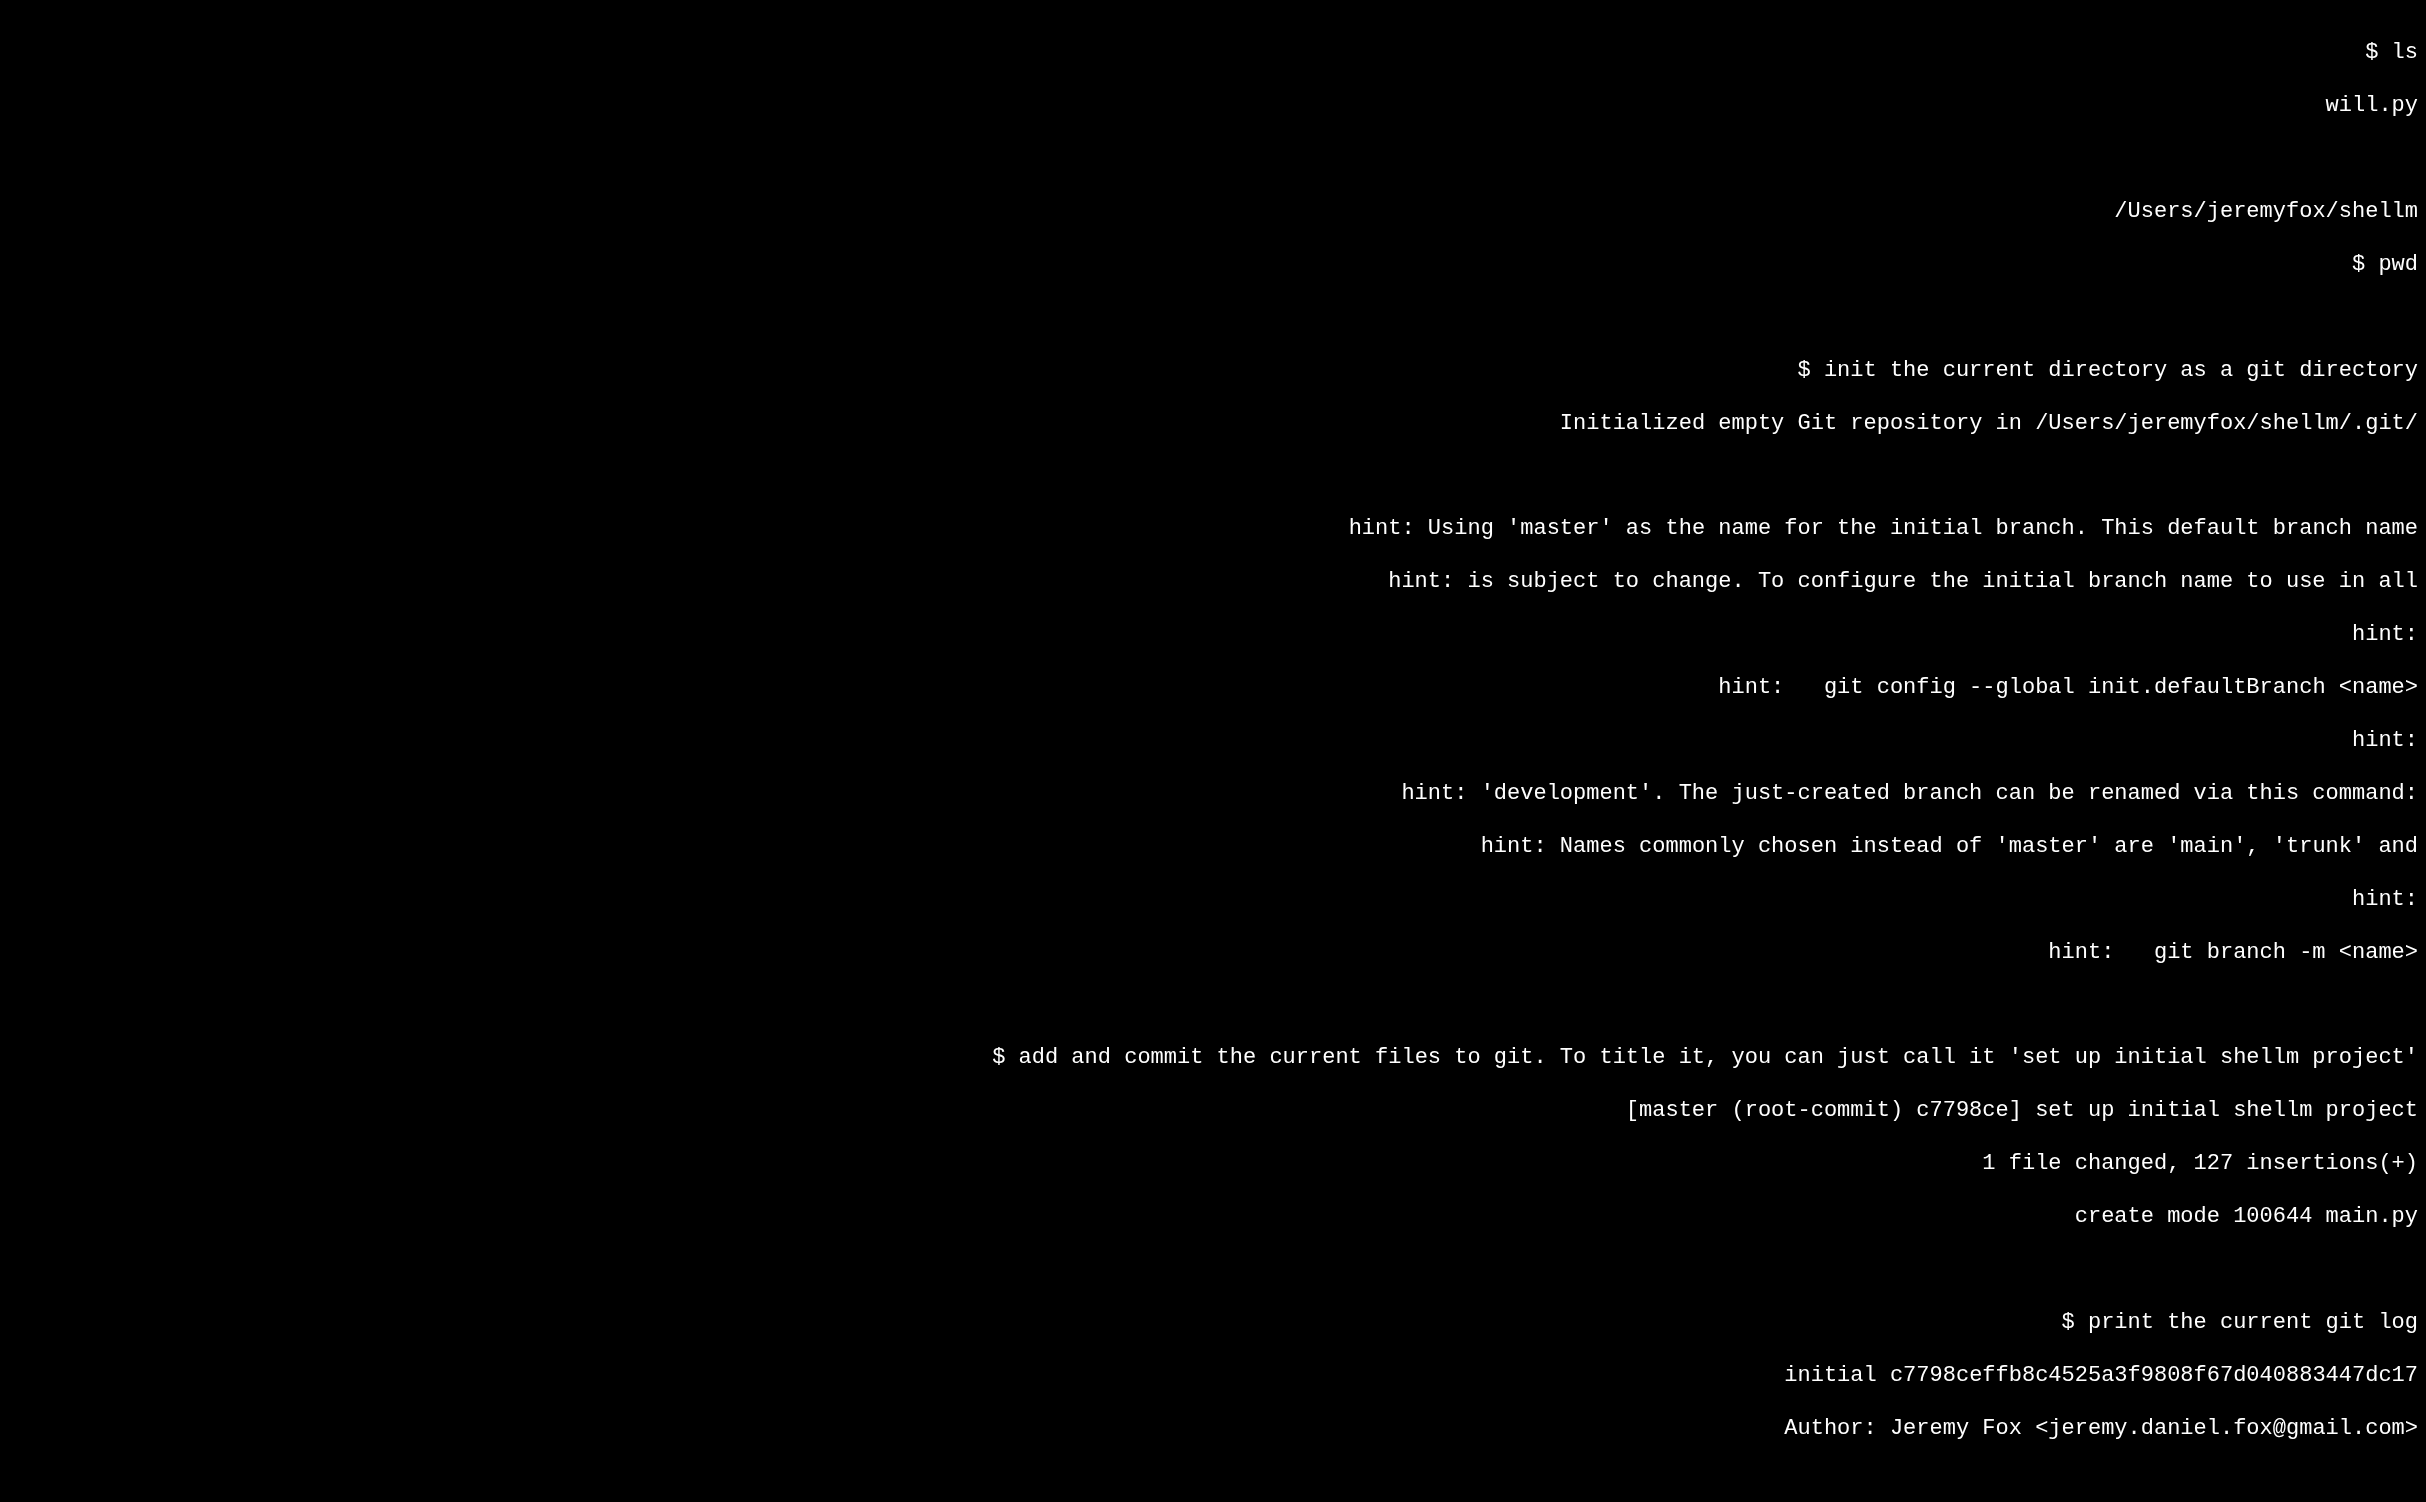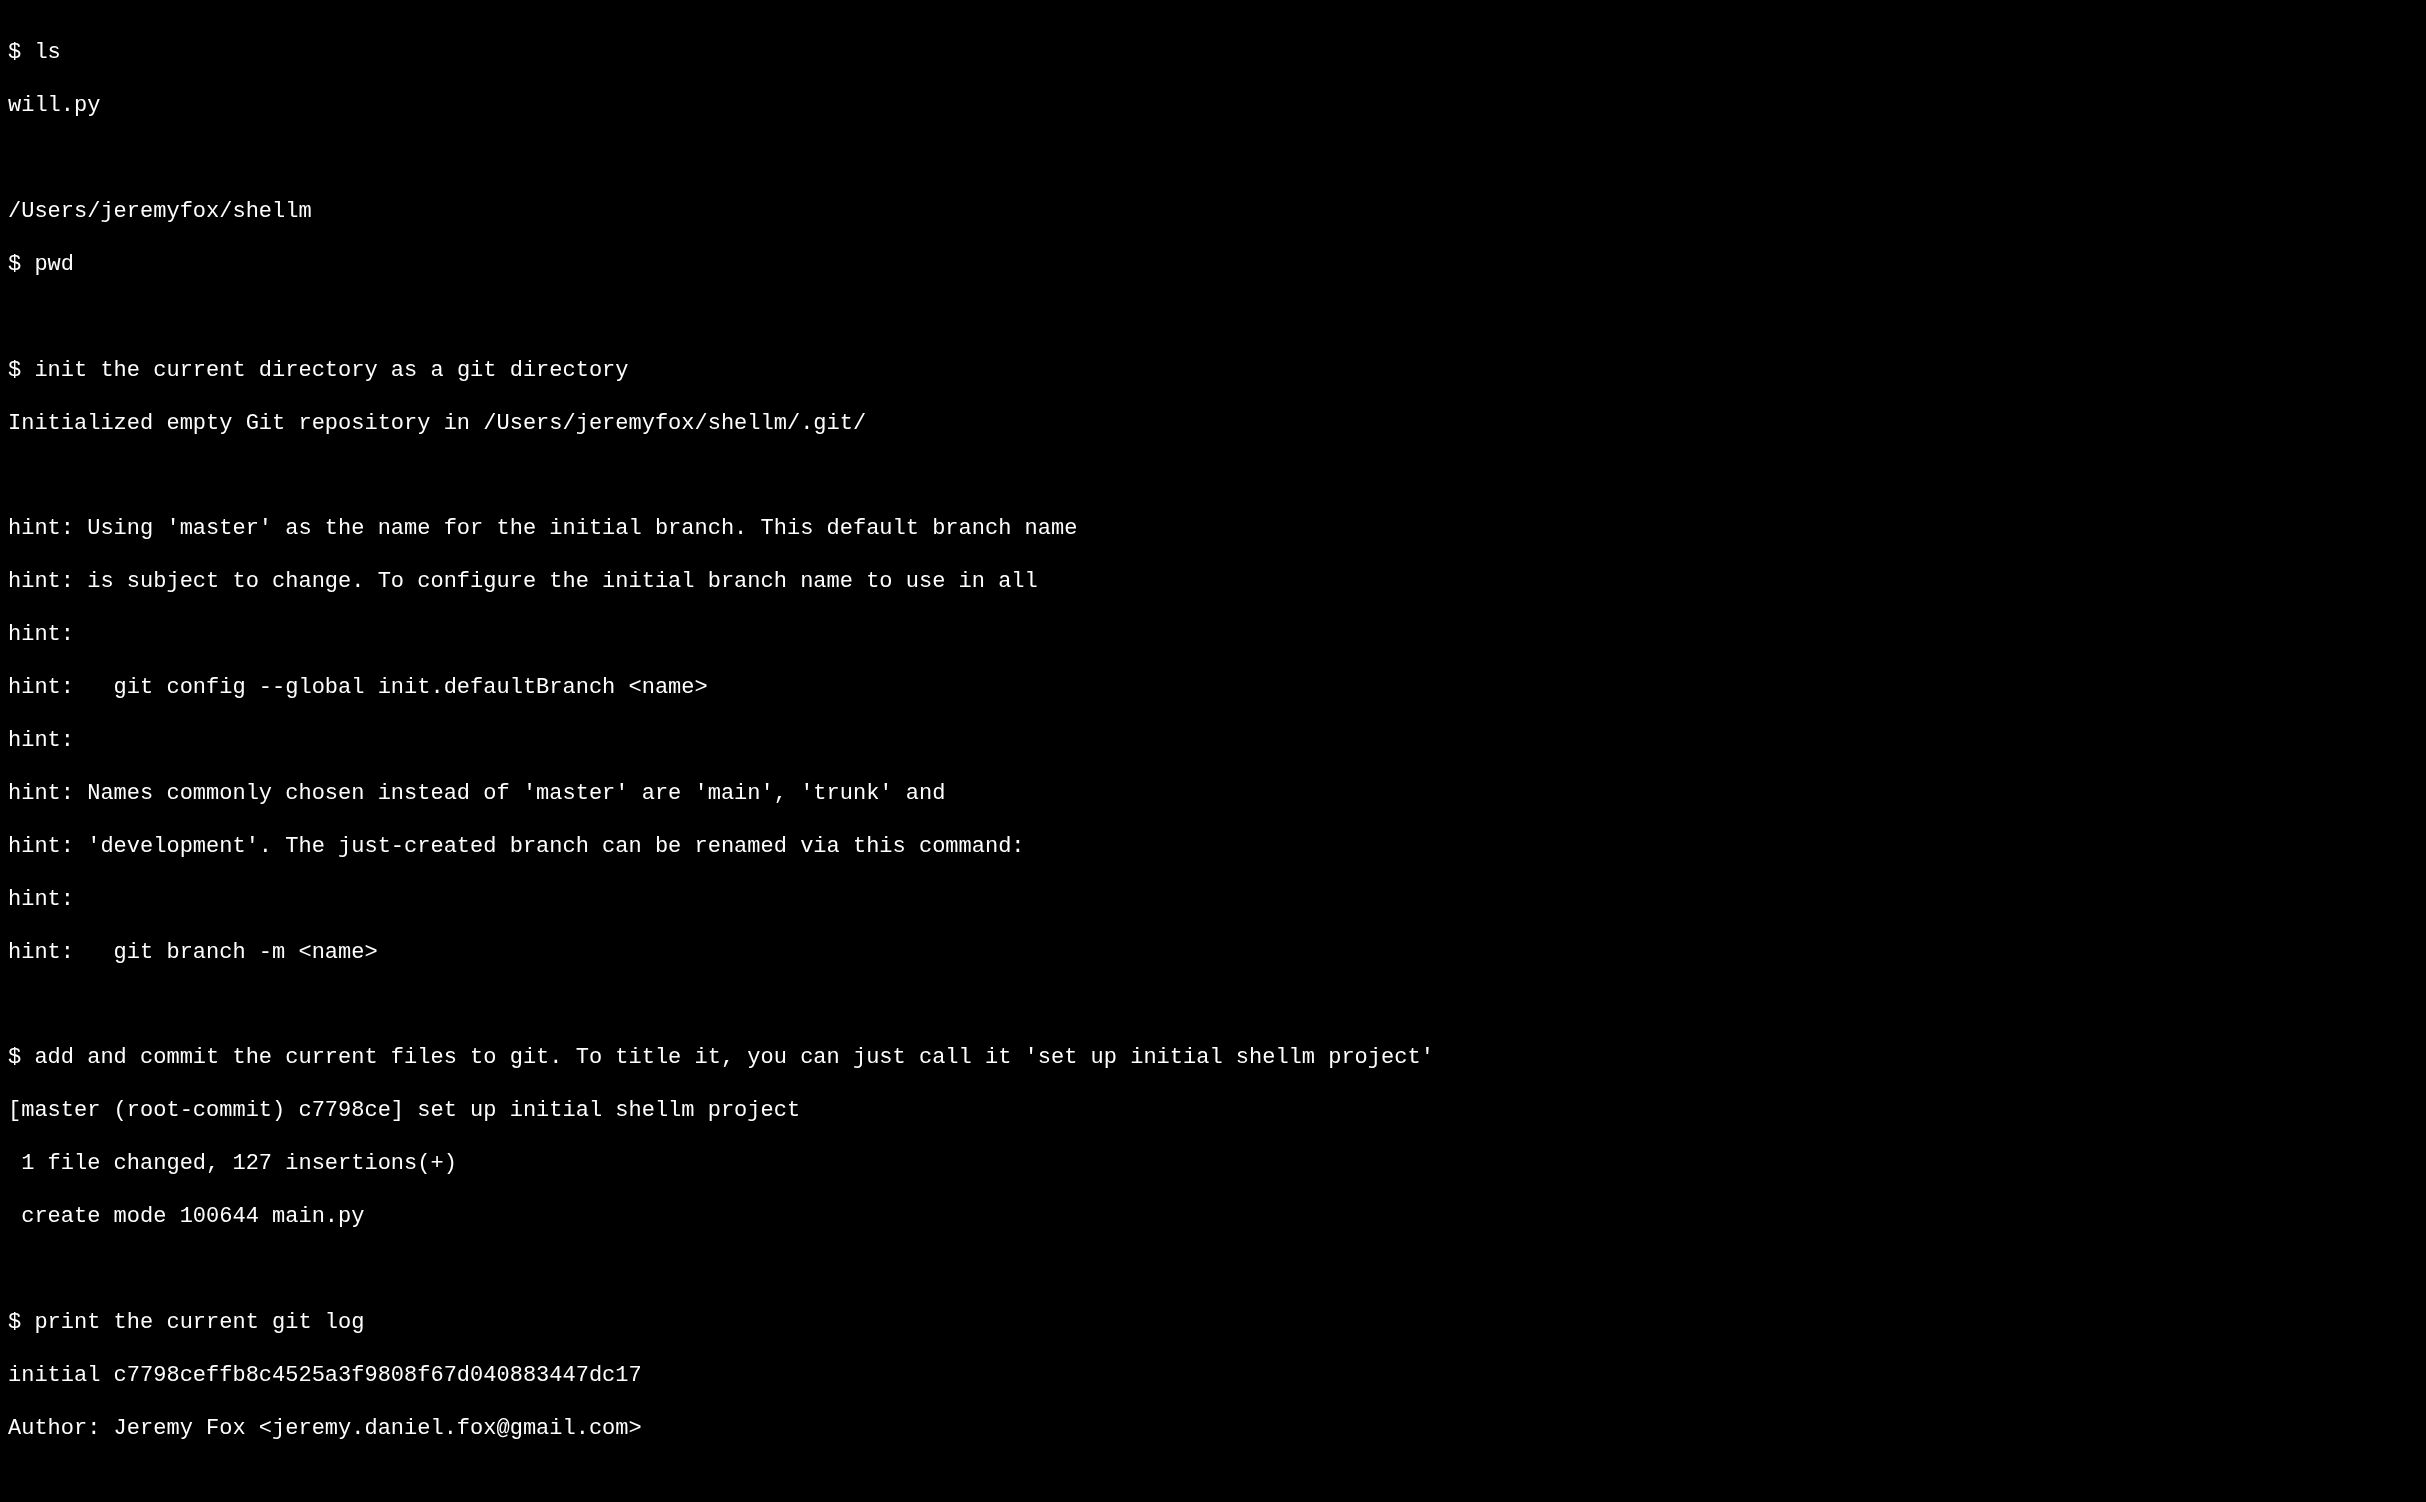--- a/index.html
+++ b/index.html
@@ -16,42 +16,43 @@
       padding: 14px 8px;
       width: 2426px;
       height: 1502px;
       overflow: hidden;
     }
     .terminal {
       white-space: pre;
     }
     .line {
       min-height: 26.5px;
+      text-align: right;
     }
   </style>
 </head>
 <body>
 
 <div class="terminal">
 <div class="line"><span>$ </span><span>ls</span></div>
 <div class="line">will.py</div>
 <div class="line"> </div>
 <div class="line">/Users/jeremyfox/shellm</div>
 <div class="line"><span>$ </span><span>pwd</span></div>
 <div class="line"> </div>
 <div class="line"><span>$ </span><span>init the current directory as a git directory</span></div>
 <div class="line">Initialized empty Git repository in /Users/jeremyfox/shellm/.git/</div>
 <div class="line"></div>
 <div class="line">hint: Using 'master' as the name for the initial branch. This default branch name</div>
 <div class="line">hint: is subject to change. To configure the initial branch name to use in all</div>
 <div class="line">hint:</div>
 <div class="line">hint:   git config --global init.defaultBranch &lt;name&gt;</div>
 <div class="line">hint:</div>
+<div class="line">hint: 'development'. The just-created branch can be renamed via this command:</div>
 <div class="line">hint: Names commonly chosen instead of 'master' are 'main', 'trunk' and</div>
-<div class="line">hint: 'development'. The just-created branch can be renamed via this command:</div>
 <div class="line">hint:</div>
 <div class="line">hint:   git branch -m &lt;name&gt;</div>
 <div class="line"> </div>
 <div class="line"><span>$ </span><span>add and commit the current files to git. To title it, you can just call it 'set up initial shellm project'</span></div>
 <div class="line">[master (root-commit) c7798ce] set up initial shellm project</div>
 <div class="line"> 1 file changed, 127 insertions(+)</div>
 <div class="line"> create mode 100644 main.py</div>
 <div class="line"> </div>
 <div class="line"><span>$ </span><span>print the current git log</span></div>
 <div class="line">initial c7798ceffb8c4525a3f9808f67d040883447dc17</div>

